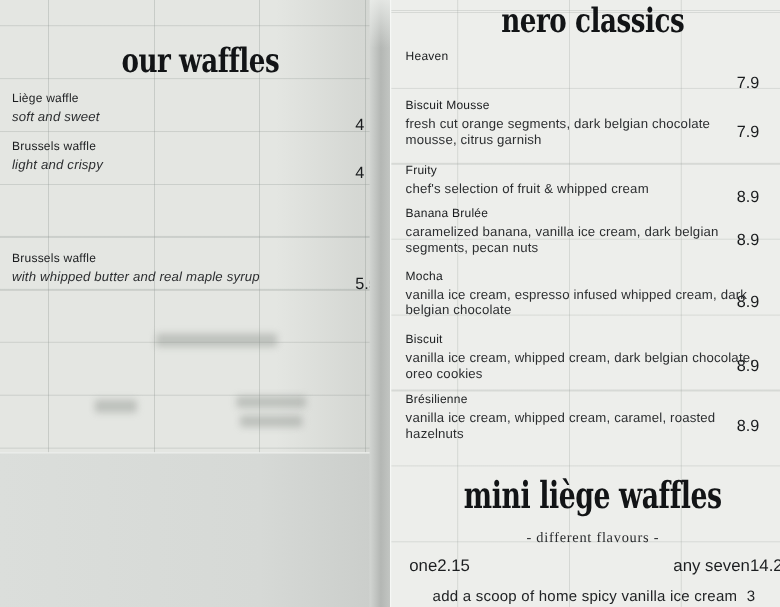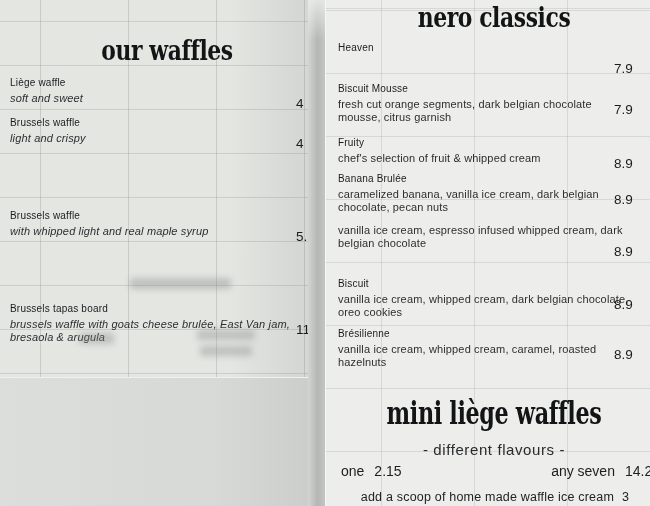--- a/index.html
+++ b/index.html
@@ -61,24 +61,24 @@
     position:absolute;top:1px;font-size:13.5px;color:#1a1c1e;white-space:nowrap;margin-top:20px;
   }
   .page-left .mi{left:10px;}
   .page-left .mi-desc{max-width:244px;font-style:italic;}
   .page-left .mi-price{left:286px;}
   .page-right .mi{left:12px;}
   .page-right .mi-desc{max-width:292px;}
   .page-right .mi-price{left:276px;}
   .subtitle{
     position:absolute;left:168px;transform:translateX(-50%);white-space:nowrap;
-    font-size:15px;color:#292b2d;letter-spacing:0.6px;
+    font-size:12px;color:#292b2d;letter-spacing:0.6px;font-family:Liberation Serif, serif;
   }
   .mini-row{position:absolute;font-size:14px;color:#1c1e20;white-space:nowrap;}
-  .mini-row .pr{margin-left:10px;}
+  .mini-row .pr{margin-left:0;}
   .addon{
     position:absolute;left:169px;transform:translateX(-50%);white-space:nowrap;
     font-size:12.5px;color:#212325;letter-spacing:0.2px;
   }
   .addon .pr{margin-left:8px;}
   
   .blur-patch{
     position:absolute;background:rgba(128,134,130,0.38);
     filter:blur(3px);border-radius:2px;
   }
@@ -98,30 +98,25 @@
     </div>
 
     <div class="mi" style="top:115px">
       <div class="mi-name">Brussels waffle</div>
       <div class="mi-desc">light and crispy</div>
       <div class="mi-price">4</div>
     </div>
 
     <div class="mi" style="top:208px">
       <div class="mi-name">Brussels waffle</div>
-      <div class="mi-desc" style="max-width:260px">with whipped light and real maple syrup</div>
+      <div class="mi-desc" style="max-width:260px">with whipped butter and real maple syrup</div>
       <div class="mi-price">5.5</div>
     </div>
 
 
-    <div class="mi" style="top:301px">
-      <div class="mi-name">Brussels tapas board</div>
-      <div class="mi-desc" style="max-width:300px">brussels waffle with goats cheese brulée, East Van jam, bresaola &amp; arugula</div>
-      <div class="mi-price">11</div>
-    </div>
 
     <div class="blur-patch" style="left:130px;top:278px;width:101px;height:11px"></div>
     <div class="blur-patch" style="left:79px;top:333px;width:35px;height:11px"></div>
     <div class="blur-patch" style="left:197px;top:330px;width:58px;height:10px"></div>
     <div class="blur-patch" style="left:200px;top:346px;width:52px;height:10px"></div>
   </div>
 
   <div class="below-left"></div>
 
   <div class="gap"></div>
@@ -141,25 +136,26 @@
     </div>
 
     <div class="mi" style="top:135px">
       <div class="mi-name">Fruity</div>
       <div class="mi-desc">chef's selection of fruit &amp; whipped cream</div>
       <div class="mi-price">8.9</div>
     </div>
 
     <div class="mi" style="top:171px">
       <div class="mi-name">Banana Brulée</div>
-      <div class="mi-desc">caramelized banana, vanilla ice cream, dark belgian chocolate, pecan nuts</div>
+      <div class="mi-desc">caramelized banana, vanilla ice cream, dark belgian segments, pecan nuts</div>
       <div class="mi-price">8.9</div>
     </div>
 
     <div class="mi" style="top:223px">
+      <div class="mi-name">Mocha</div>
       <div class="mi-desc">vanilla ice cream, espresso infused whipped cream, dark belgian chocolate</div>
       <div class="mi-price">8.9</div>
     </div>
 
     <div class="mi" style="top:276px">
       <div class="mi-name">Biscuit</div>
       <div class="mi-desc">vanilla ice cream, whipped cream, dark belgian chocolate, oreo cookies</div>
       <div class="mi-price">8.9</div>
     </div>
 
@@ -175,17 +171,17 @@
 
     <div class="mini-row" style="left:15px;top:463px">
       <span>one</span><span class="pr">2.15</span>
     </div>
 
     <div class="mini-row" style="right:7px;top:463px">
       <span>any seven</span><span class="pr">14.29</span>
     </div>
 
     <div class="addon" style="top:490px">
-      <span>add a scoop of home made waffle ice cream</span><span class="pr">3</span>
+      <span>add a scoop of home spicy vanilla ice cream</span><span class="pr">3</span>
     </div>
   </div>
 
 </div>
 
 </body></html>

